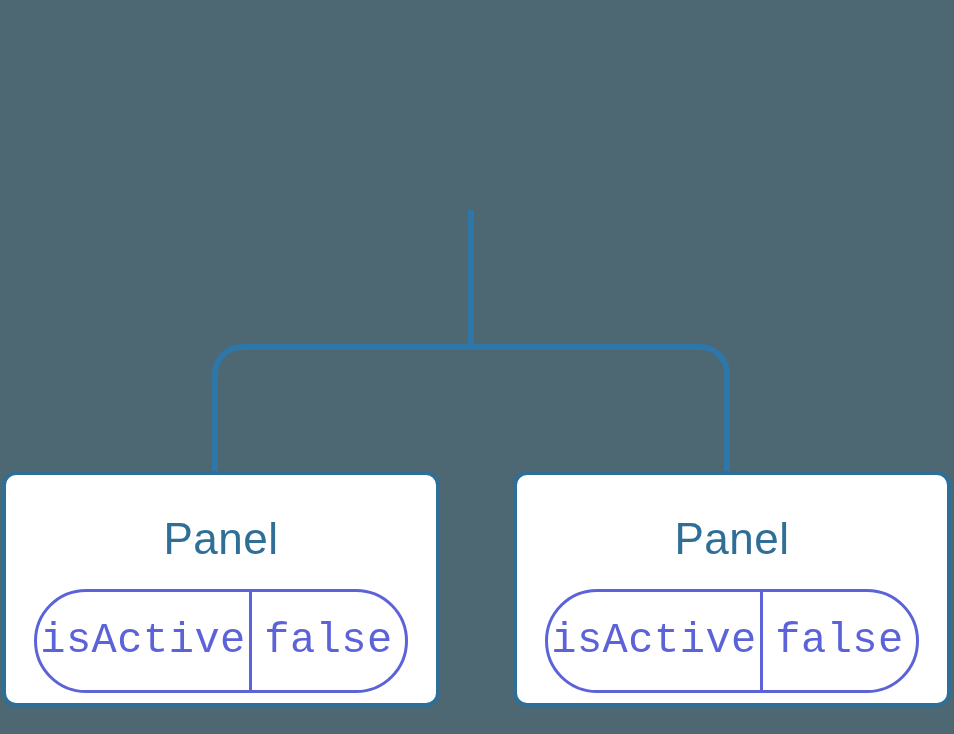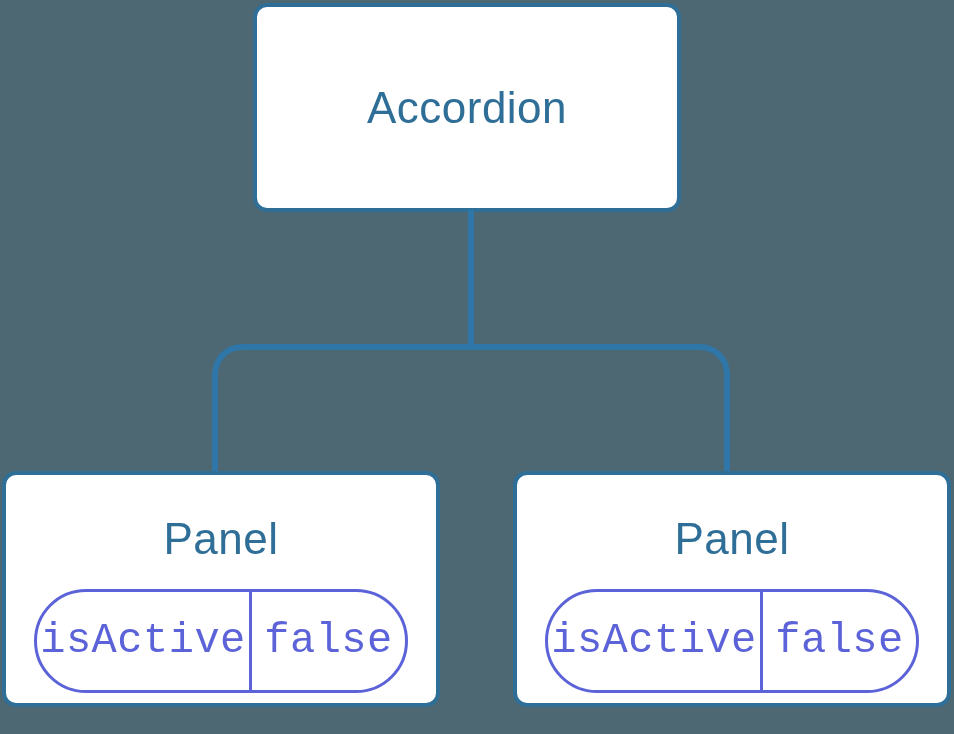--- a/index.html
+++ b/index.html
@@ -101,23 +101,20 @@
   .pill-value {
     flex: 1 1 auto;
     border-left: 3px solid var(--state-accent, #5c63d8);
   }
 </style>
 </head>
 <body>
 
 <div class="canvas">
 
-  <div class="node root">
-    <span class="node-label">Accordion</span>
-  </div>
 
   <div class="trunk"></div>
   <div class="bracket"></div>
 
   <div class="node panel panel-left">
     <span class="node-label">Panel</span>
     <div class="pill">
       <span class="pill-cell pill-key">isActive</span>
       <span class="pill-cell pill-value">false</span>
     </div>

